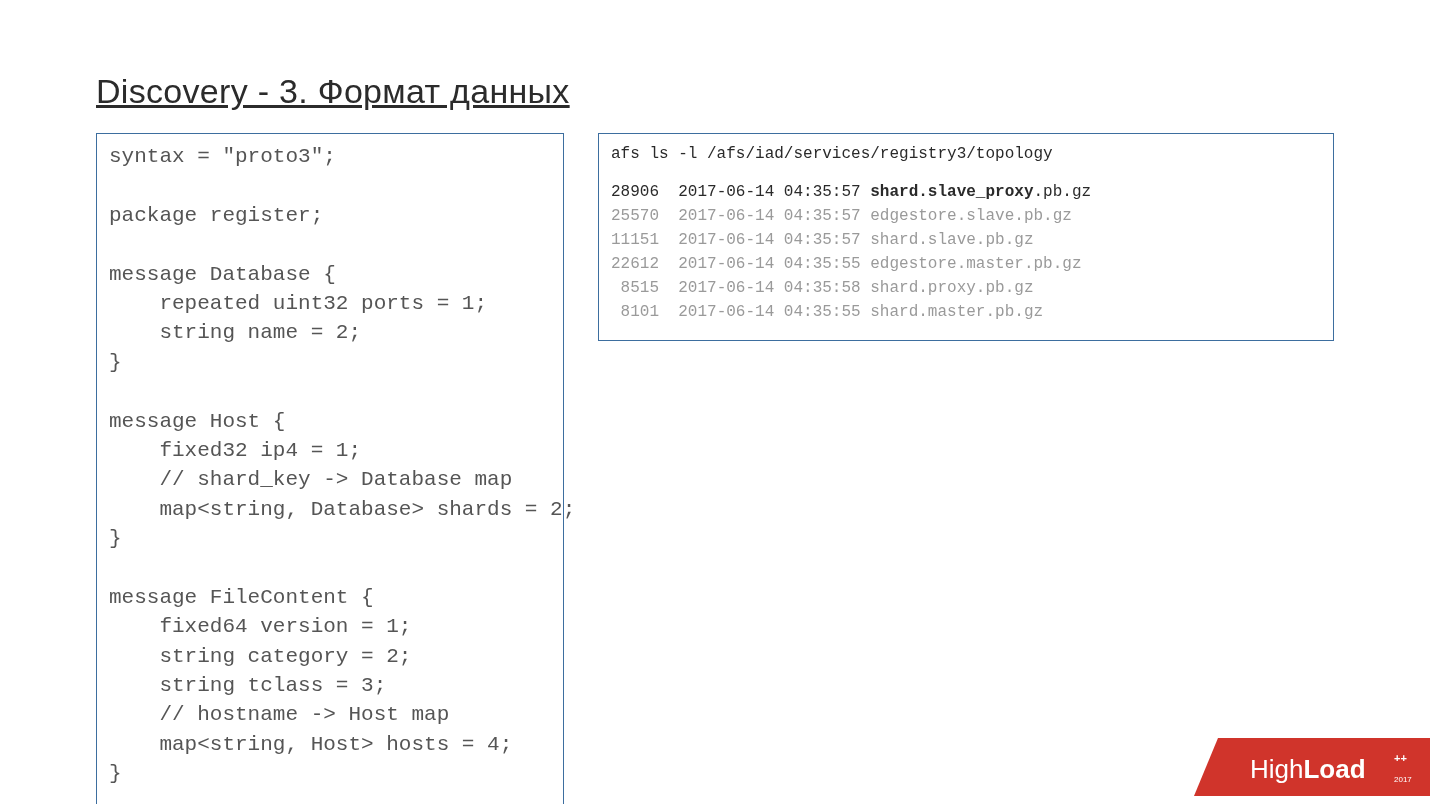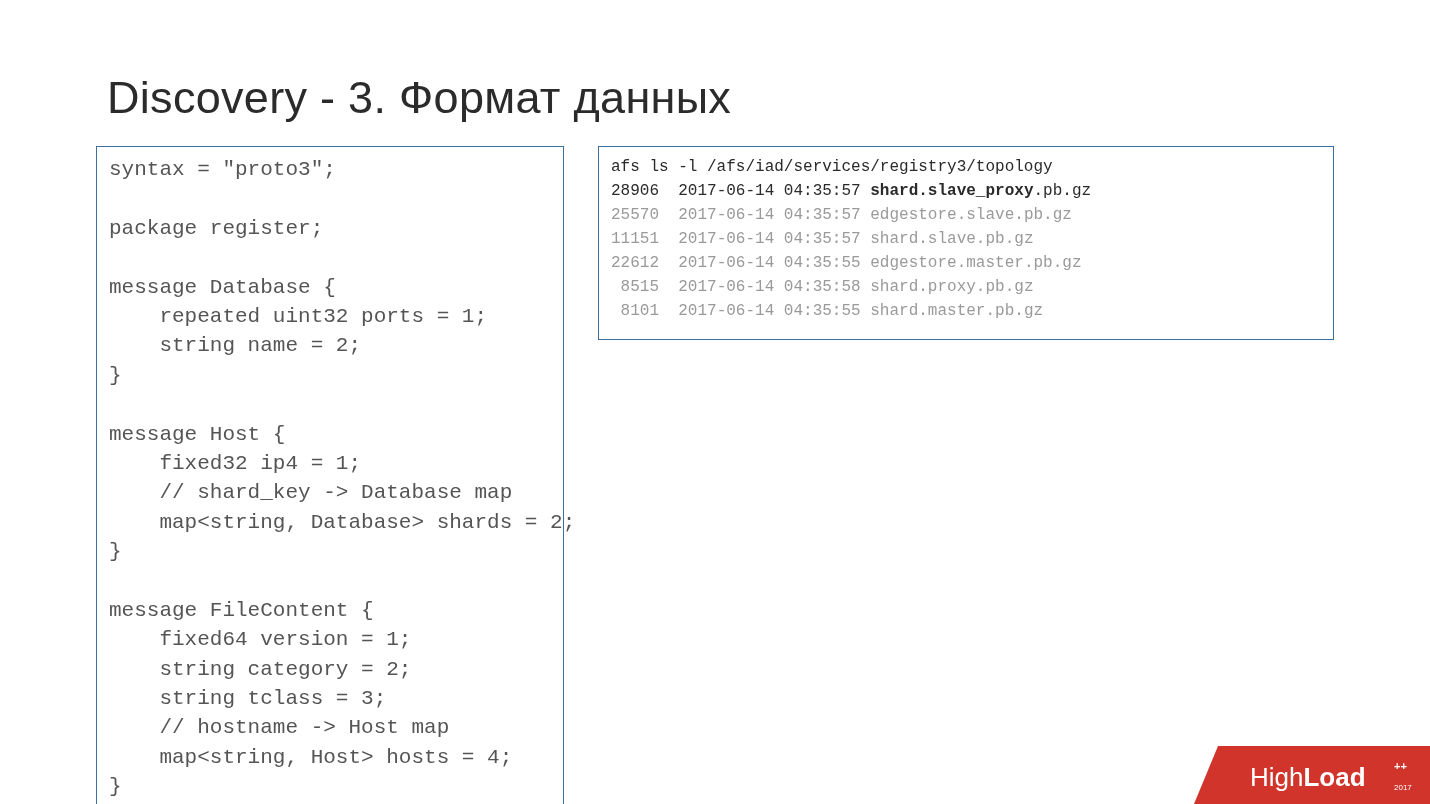--- a/index.html
+++ b/index.html
@@ -13,25 +13,26 @@
     overflow: hidden;
   }
   .slide {
     position: relative;
     width: 1430px;
     height: 804px;
     box-sizing: border-box;
     padding: 72px 96px 0 96px;
   }
   .title {
-    font-size: 45px;
+    font-size: 34px;
     font-weight: 400;
     color: #2b2b2b;
-    margin: 0 0 22px 11px;
+    margin: 0 0 22px 0;
     letter-spacing: 0.3px;
+    text-decoration: underline;
   }
   .panels {
     display: flex;
     gap: 34px;
     align-items: flex-start;
   }
   .panel {
     border: 1px solid #3d6e9f;
     box-sizing: border-box;
     padding: 8px 12px 16px 12px;
@@ -55,31 +56,32 @@
     font-family: Consolas, "Courier New", monospace;
     font-size: 16px;
     line-height: 1.5;
     white-space: pre;
   }
   .ls-cmd {
     color: #2a2a2a;
   }
   .ls-active {
     color: #2a2a2a;
+    margin-top: 14px;
   }
   .ls-bold {
     font-weight: 700;
   }
   .ls-dim {
     color: #9a9a9a;
   }
   .logo {
     position: absolute;
     right: 0;
-    bottom: 0;
+    bottom: 8px;
     width: 236px;
     height: 58px;
   }
   .logo svg { display: block; }
   .logo-text-main {
     font-family: "Segoe UI", Arial, sans-serif;
     font-size: 26px;
     fill: #ffffff;
     font-weight: 300;
   }

